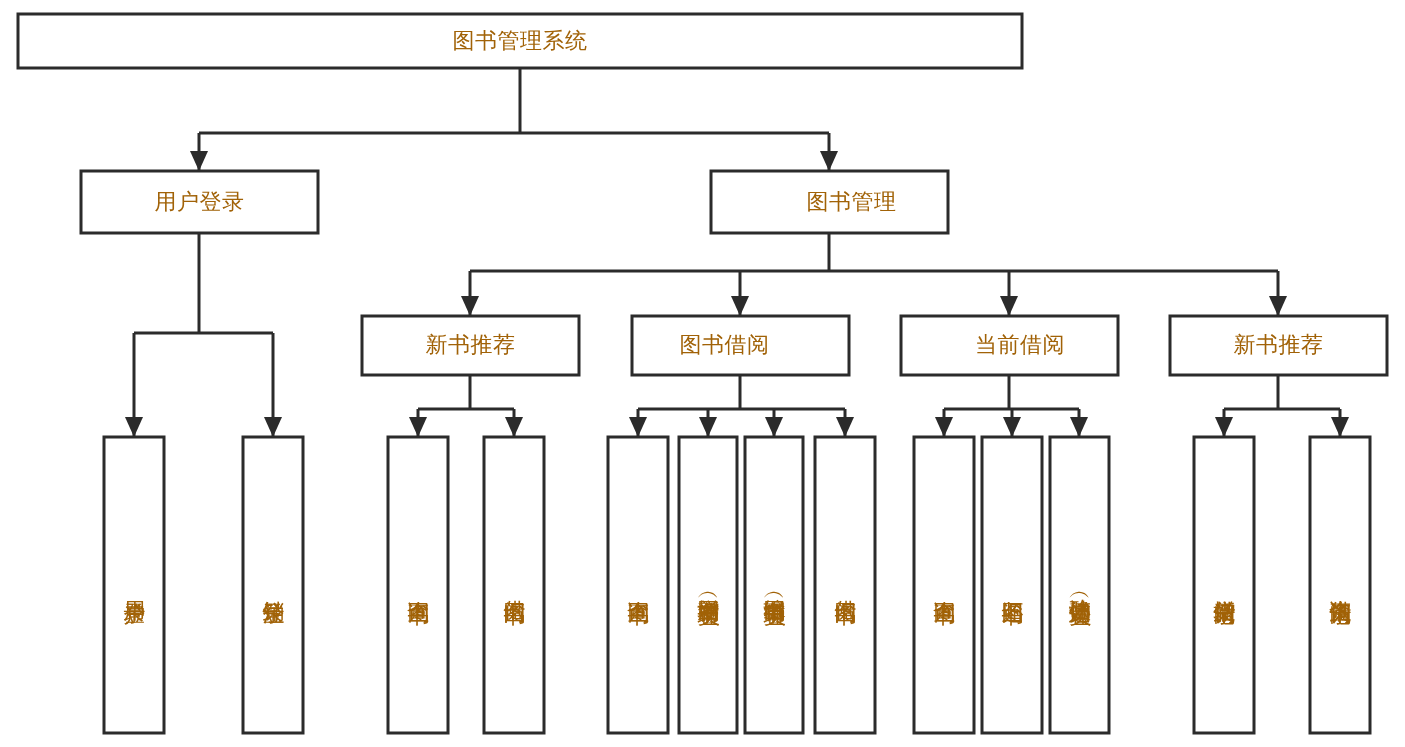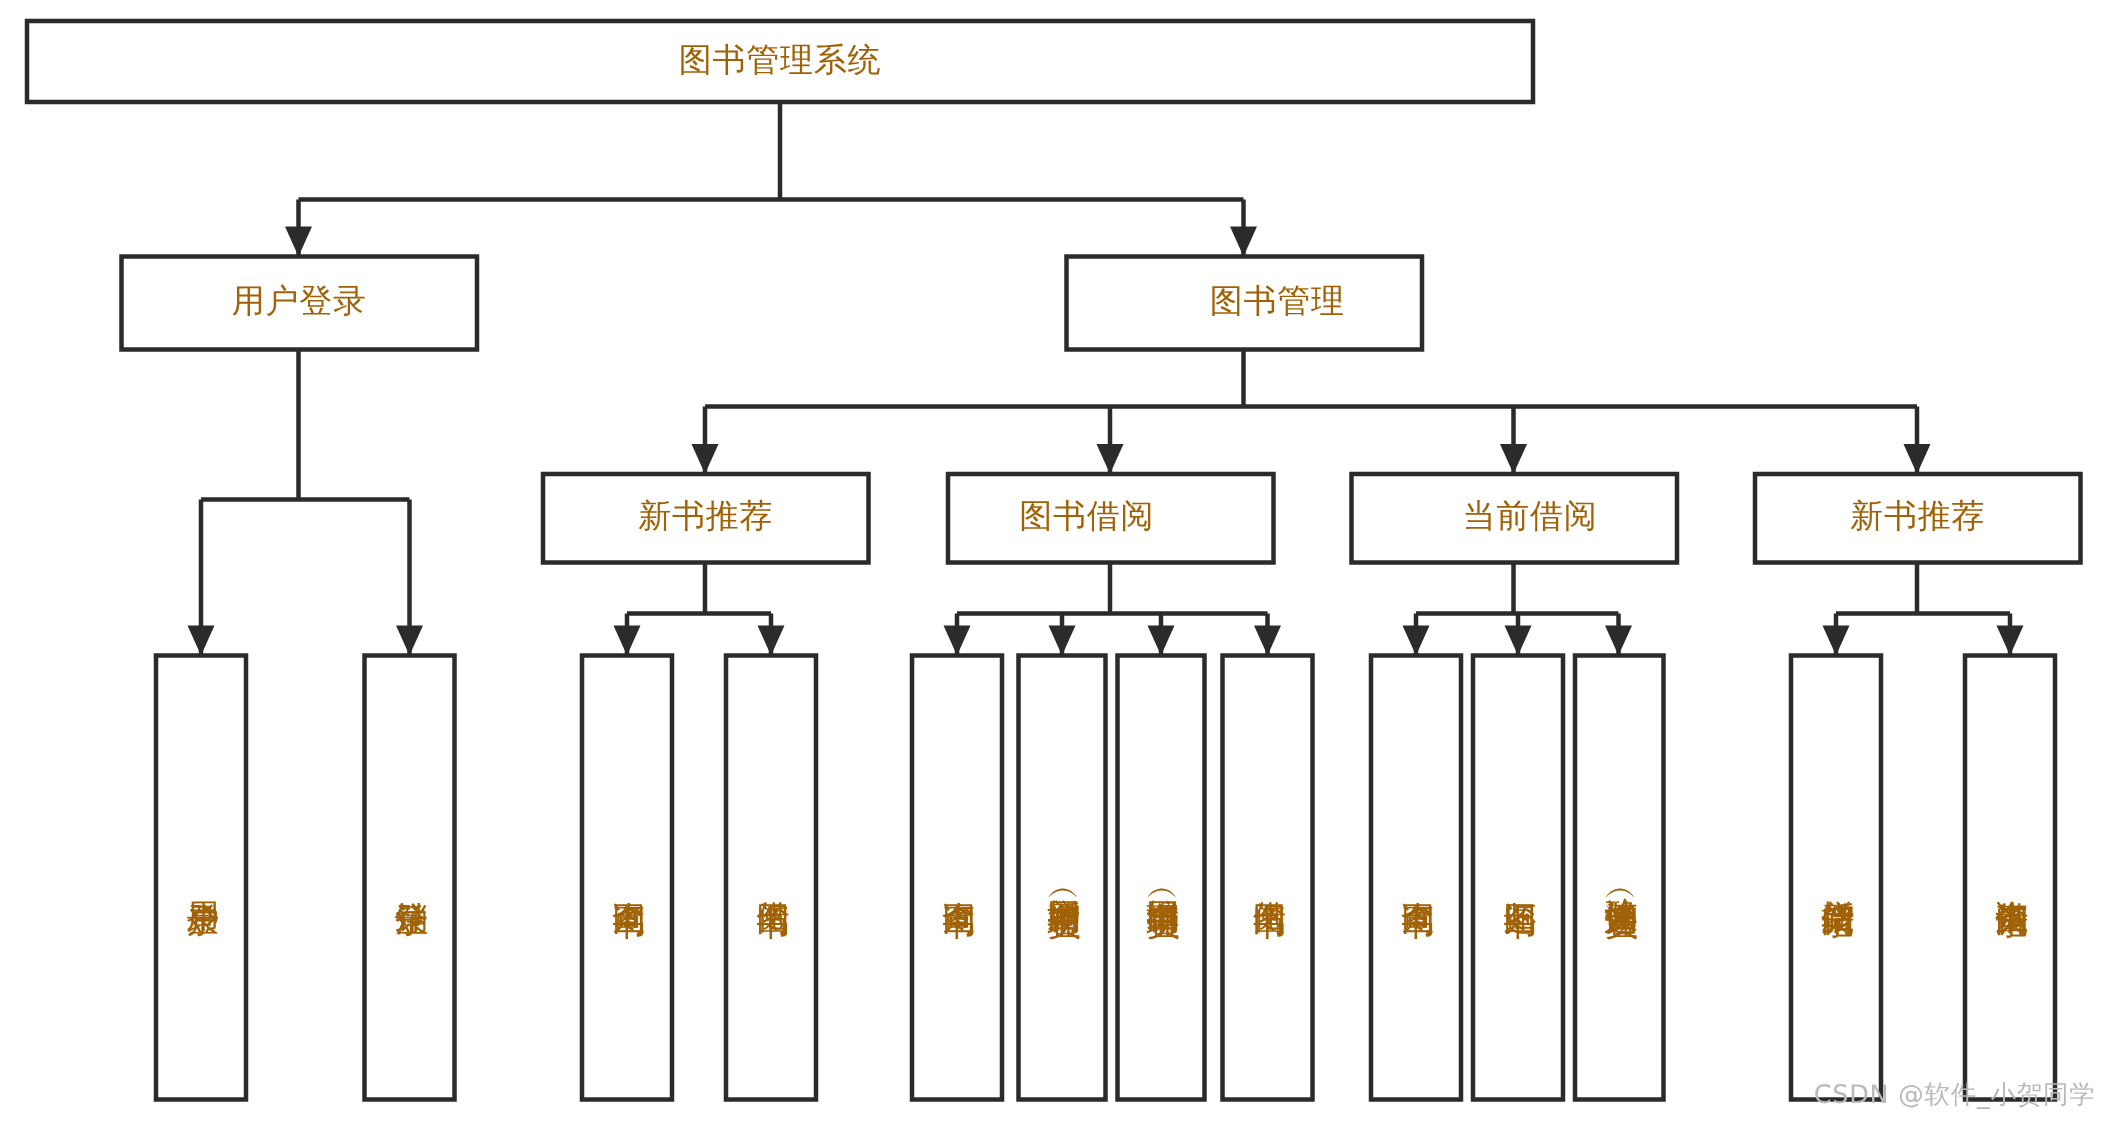--- a/index.html
+++ b/index.html
@@ -157,14 +157,13 @@
       <div class="node-label v-label-wrap" style="left: 1050px; top: 437px; width: 59px; height: 296px;">
         <span class="v-label">确认归还（管理员）</span>
       </div>
       <div class="node-label v-label-wrap" style="left: 1194px; top: 437px; width: 60px; height: 296px;">
         <span class="v-label">新增借阅记录</span>
       </div>
       <div class="node-label v-label-wrap" style="left: 1310px; top: 437px; width: 60px; height: 296px;">
         <span class="v-label">查询借阅记录</span>
       </div>
     </div>
-  <div class="watermark">CSDN @软件_小贺同学</div>
 </div>
 
 </body></html>

